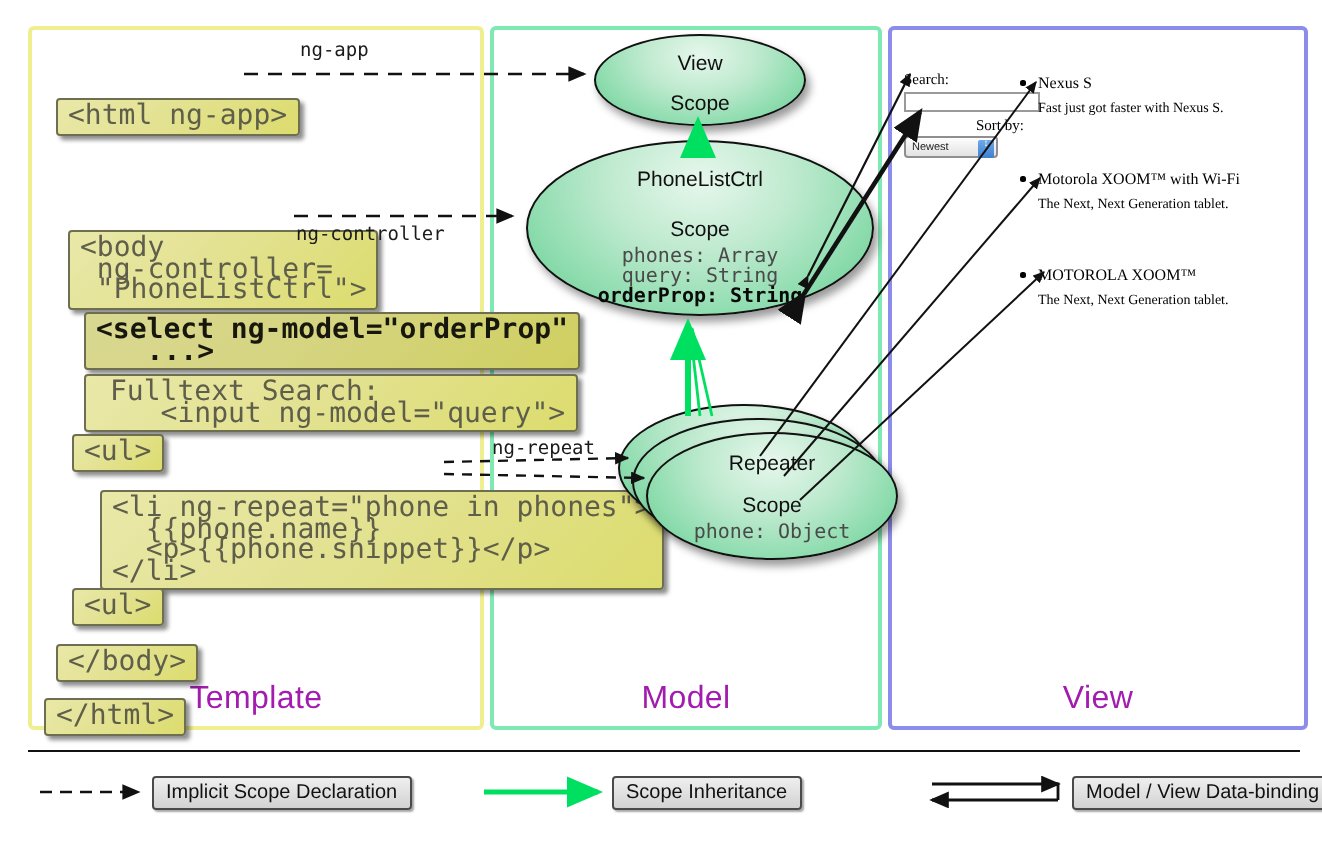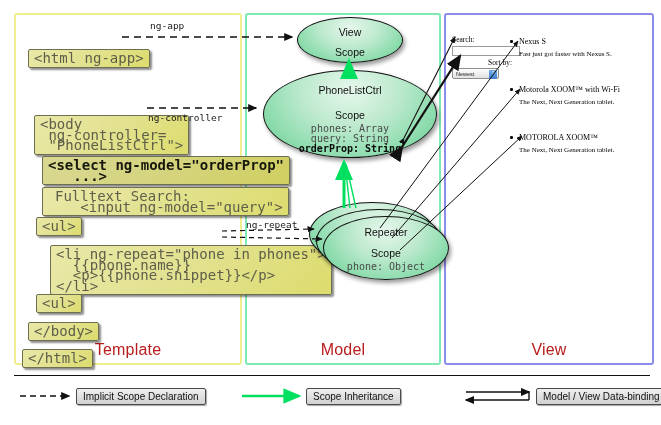--- a/index.html
+++ b/index.html
@@ -15,21 +15,21 @@
   #wires{position:absolute;left:0;top:0;width:661px;height:425px;z-index:40;pointer-events:none;}
 
   
   .panel{position:absolute;background:#ffffff;border:2px solid #000;border-radius:3px;z-index:5;}
   #panel-template{left:14px;  top:13px;  width:224px; height:348px; border-color:#efef8f;}
   #panel-model{   left:245px; top:13px;  width:192px; height:348px; border-color:#7fe9b4;}
   #panel-view{    left:444px; top:13px;  width:206px; height:348px; border-color:#8c8cea;}
 
   .panel-label{
     position:absolute;bottom:4px;left:0;width:100%;
-    text-align:center;font-size:16px;color:#b91c1c;letter-spacing:.2px;
+    text-align:center;font-size:16px;color:#a21caf;letter-spacing:.2px;
   }
 
   
   .codebox{
     position:absolute;z-index:20;
     font-family:"DejaVu Sans Mono","Liberation Mono",monospace;
     font-size:14px;line-height:10.5px;color:#3b3b2c;
     background:linear-gradient(135deg,#e9e8a8 0%,#e3e292 45%,#dcdc6e 100%);
     border:1px solid #6e6e50;
     border-radius:2px;

